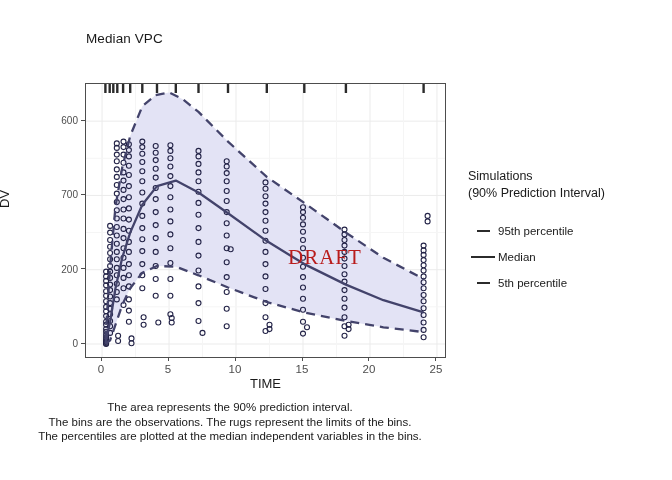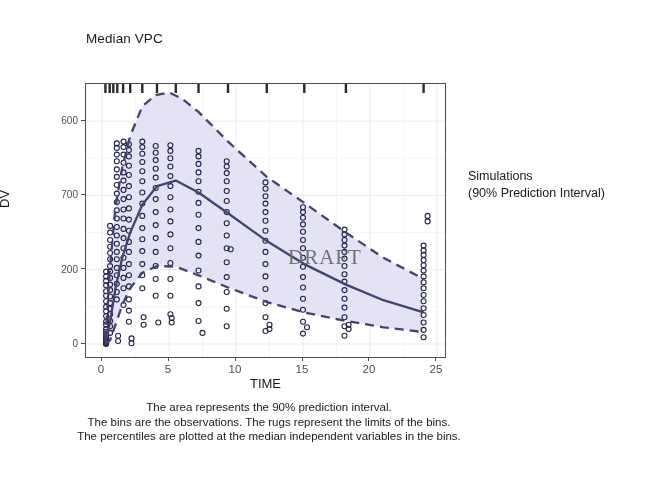--- a/index.html
+++ b/index.html
@@ -94,21 +94,21 @@
     white-space: nowrap;
   }
 
   
   .watermark {
     position: absolute;
     left: 288px;
     top: 245px;
     font-family: "Liberation Serif", serif;
     font-size: 21px;
-    color: #737373;
+    color: #b91c1c;
     letter-spacing: 1px;
     pointer-events: none;
     white-space: nowrap;
   }
 
   
   .legend {
     position: absolute;
     left: 468px;
     top: 168px;
@@ -152,21 +152,20 @@
   
   .caption {
     position: absolute;
     left: 0;
     top: 400px;
     width: 460px;
     text-align: center;
     font-size: 11.5px;
     line-height: 14.5px;
     color: #1a1a1a;
-    padding-left: 39px;
   }
   .caption div { white-space: nowrap; }
 </style>
 </head>
 <body>
 
 <div id="root">
 
   <div class="chart-title">Median VPC</div>
 
@@ -492,20 +491,40 @@
       <div class="xtick-label" style="left: 435.963px; top: 363px;">25</div>
     </div>
 
   <div class="axis-title-x">TIME</div>
 
   <div class="legend">
     <div class="legend-title">
       <div>Simulations</div>
       <div>(90% Prediction Interval)</div>
     </div>
+    <div class="legend-items" id="legend-items">
+        <div class="legend-row">
+          <span class="legend-key dash">
+            <i></i>
+          </span>
+          <span class="legend-label">95th percentile</span>
+        </div>
+        <div class="legend-row">
+          <span class="legend-key solid">
+            <i></i>
+          </span>
+          <span class="legend-label">Median</span>
+        </div>
+        <div class="legend-row">
+          <span class="legend-key dash">
+            <i></i>
+          </span>
+          <span class="legend-label">5th percentile</span>
+        </div>
+      </div>
   </div>
 
   <div class="caption">
     <div>The area represents the 90% prediction interval.</div>
     <div>The bins are the observations. The rugs represent the limits of the bins.</div>
     <div>The percentiles are plotted at the median independent variables in the bins.</div>
   </div>
 
 </div>
 

